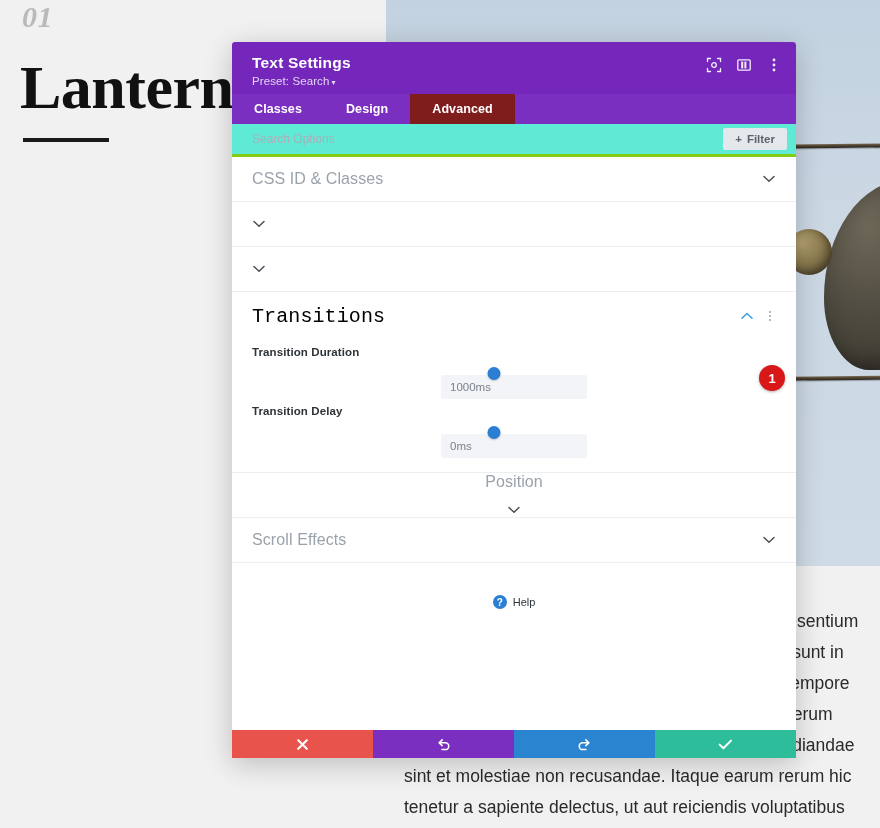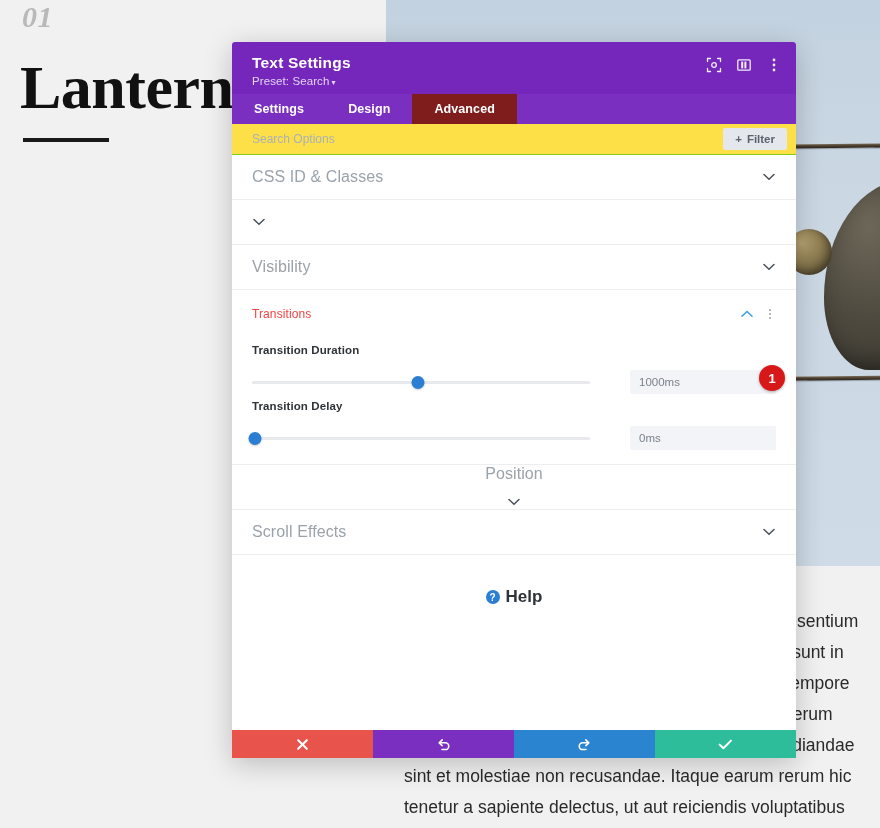--- a/index.html
+++ b/index.html
@@ -169,22 +169,22 @@
     font-size: 12.5px;
     font-weight: bold;
     letter-spacing: 0.1px;
     cursor: pointer;
   }
   .tab.active { background: #7f1d1d; }
 
   
   #search-row {
     height: 30px;
-    background: #fde047;
-    border-bottom: 1px solid #84cc16;
+    background: #5eead4;
+    border-bottom: 3px solid #84cc16;
     display: flex;
     align-items: center;
     position: relative;
   }
   #search-input {
     border: 0;
     background: transparent;
     outline: none;
     font-size: 12px;
     color: #6f7781;
@@ -240,23 +240,24 @@
   }
   #sec-transitions-head {
     height: 48px;
     display: flex;
     align-items: center;
     padding: 0 20px;
     cursor: pointer;
   }
   #sec-transitions-head .acc-label {
     flex: 1;
-    font-size: 12px;
-    color: #ef4444;
+    font-size: 20px;
+    color: #000000;
     letter-spacing: 0.1px;
+    font-family: Liberation Mono, monospace;
   }
   .kebab {
     width: 12px; height: 16px;
     margin-left: 10px;
     display: flex; flex-direction: column;
     align-items: center; justify-content: center;
     gap: 2px;
   }
   .kebab i {
     width: 2px; height: 2px; border-radius: 50%;
@@ -267,20 +268,21 @@
   .field-label {
     font-size: 11.5px;
     font-weight: bold;
     color: #2e3338;
     margin-bottom: 14px;
     letter-spacing: 0.1px;
   }
   .slider-row {
     display: flex;
     align-items: center;
+    flex-direction: column;
   }
   .slider {
     position: relative;
     flex: 1;
     height: 14px;
     margin-right: 40px;
     display: flex;
     align-items: center;
   }
   .slider-track {
@@ -349,23 +351,23 @@
   #help-icon {
     width: 14px; height: 14px;
     border-radius: 50%;
     background: #2a7fd4;
     color: #fff;
     font-size: 10px;
     font-weight: bold;
     display: flex; align-items: center; justify-content: center;
   }
   #help-label {
-    font-size: 17px;
+    font-size: 11px;
     color: #2e3338;
-    font-weight: bold;
+    font-weight: normal;
   }
 
   
   #modal-footer {
     display: flex;
     height: 28px;
   }
   .fbtn {
     flex: 1;
     display: flex;
@@ -442,21 +444,21 @@
         <svg width="4" height="16" viewBox="0 0 4 16">
           <circle cx="2" cy="3" r="1.4" fill="#ffffff"></circle>
           <circle cx="2" cy="8" r="1.4" fill="#ffffff"></circle>
           <circle cx="2" cy="13" r="1.4" fill="#ffffff"></circle>
         </svg>
       </div>
     </div>
   </div>
 
   <div id="modal-tabs">
-    <div class="tab">Settings</div>
+    <div class="tab">Classes</div>
     <div class="tab">Design</div>
     <div class="tab active">Advanced</div>
   </div>
 
   <div id="search-row">
     <input id="search-input" type="text" placeholder="Search Options" style="">
     <div id="filter-btn">
       <span>+</span>
       <span>Filter</span>
     </div>
@@ -475,21 +477,20 @@
 
     <div class="accordion">
       <div class="chev">
         <svg width="12" height="8" viewBox="0 0 12 8">
             <path d="M1 1.5L6 6.3L11 1.5" fill="none" stroke="#4a5158" stroke-width="1.5" stroke-linecap="round"></path>
           </svg>
       </div>
     </div>
 
     <div class="accordion">
-      <div class="acc-label">Visibility</div>
       <div class="chev">
         <svg width="12" height="8" viewBox="0 0 12 8">
             <path d="M1 1.5L6 6.3L11 1.5" fill="none" stroke="#4a5158" stroke-width="1.5" stroke-linecap="round"></path>
           </svg>
       </div>
     </div>
 
     <div id="sec-transitions">
       <div id="sec-transitions-head">
         <div class="acc-label">Transitions</div>

